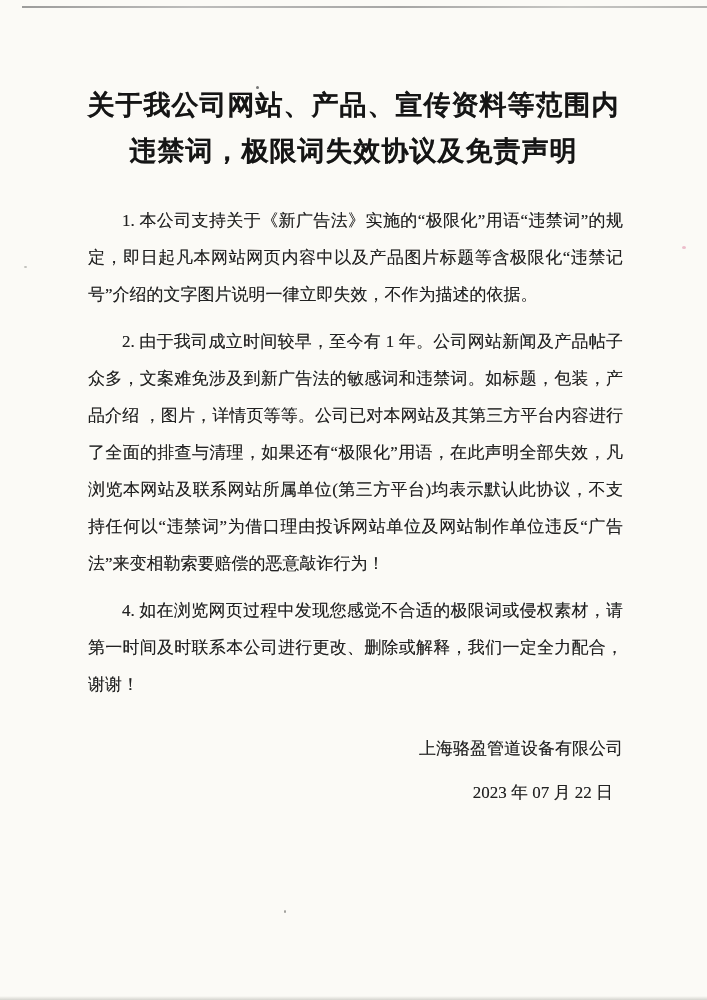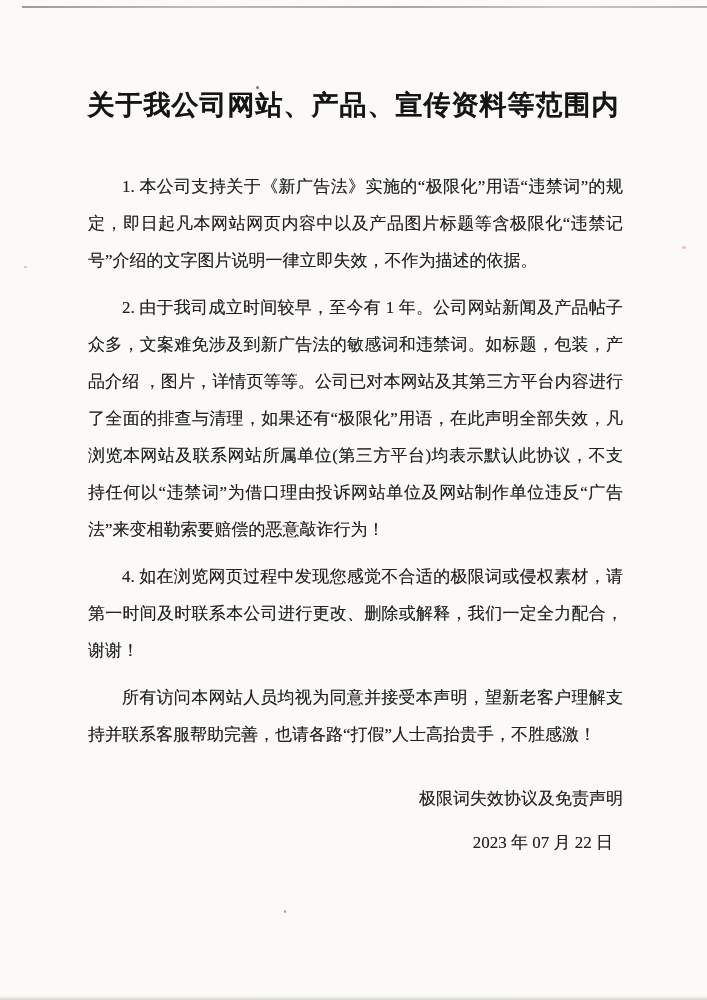--- a/index.html
+++ b/index.html
@@ -31,21 +31,21 @@
   
   .scan-edge-bottom {
     position: absolute;
     left: 0;
     right: 0;
     bottom: 0;
     height: 4px;
     background: linear-gradient(to top, rgba(150,150,142,0.38), rgba(150,150,142,0));
   }
   .title {
-    margin: 82px 40px 40px 40px;
+    margin: 82px 40px 28px 40px;
     text-align: center;
     font-size: 27px;
     font-weight: 700;
     line-height: 46px;
     color: #151515;
     letter-spacing: 1px;
     text-shadow: 0 0 0.5px rgba(20,20,20,0.55);
   }
   .title .tline { display: block; }
   .body-text {
@@ -82,31 +82,31 @@
 </style>
 </head>
 <body>
 
 <div class="page">
 
   <div class="scan-line-top"></div>
 
   <h1 class="title">
     <span class="tline">关于我公司网站、产品、宣传资料等范围内</span>
+    <span class="tline">违禁词，极限词失效协议及免责声明</span>
   </h1>
 
   <div class="body-text">
     <p>1. 本公司支持关于《新广告法》实施的“极限化”用语“违禁词”的规定，即日起凡本网站网页内容中以及产品图片标题等含极限化“违禁记号”介绍的文字图片说明一律立即失效，不作为描述的依据。</p>
     <p>2. 由于我司成立时间较早，至今有 1 年。公司网站新闻及产品帖子众多，文案难免涉及到新广告法的敏感词和违禁词。如标题，包装，产品介绍 ，图片，详情页等等。公司已对本网站及其第三方平台内容进行了全面的排查与清理，如果还有“极限化”用语，在此声明全部失效，凡浏览本网站及联系网站所属单位(第三方平台)均表示默认此协议，不支持任何以“违禁词”为借口理由投诉网站单位及网站制作单位违反“广告法”来变相勒索要赔偿的恶意敲诈行为！</p>
     <p>4. 如在浏览网页过程中发现您感觉不合适的极限词或侵权素材，请第一时间及时联系本公司进行更改、删除或解释，我们一定全力配合，谢谢！</p>
-    <p>所有访问本网站人员均视为同意并接受本声明，望新老客户理解支持并联系客服帮助完善，也请各路“打假”人士高抬贵手，不胜感激！</p>
   </div>
 
   <div class="signature">
-    <div class="company">极限词失效协议及免责声明</div>
+    <div class="company">上海骆盈管道设备有限公司</div>
     <div class="date">2023 年 07 月 22 日</div>
   </div>
 
   <span class="speck speck-1"></span>
   <span class="speck speck-2"></span>
   <span class="speck speck-3"></span>
   <span class="speck speck-4"></span>
   <span class="speck speck-5"></span>
 
   <div class="scan-edge-bottom"></div>

